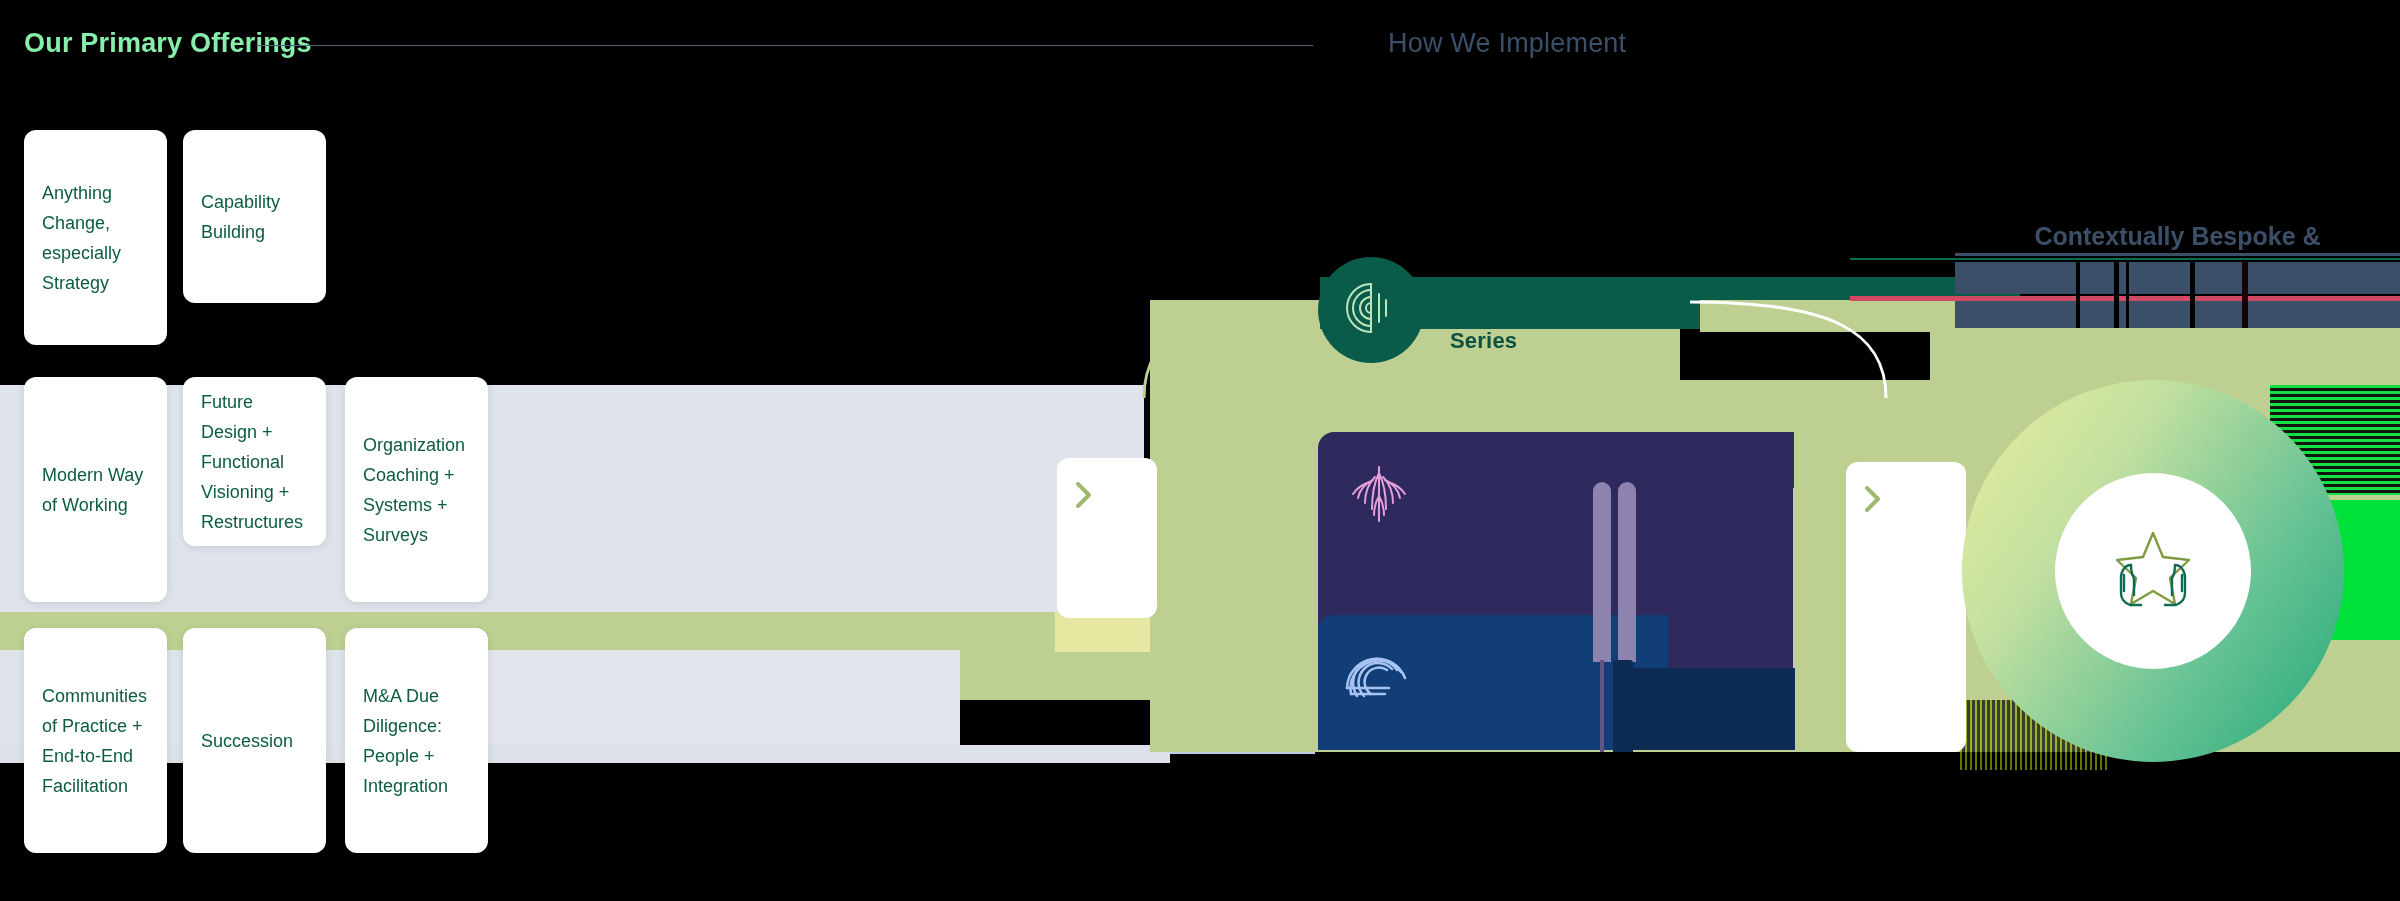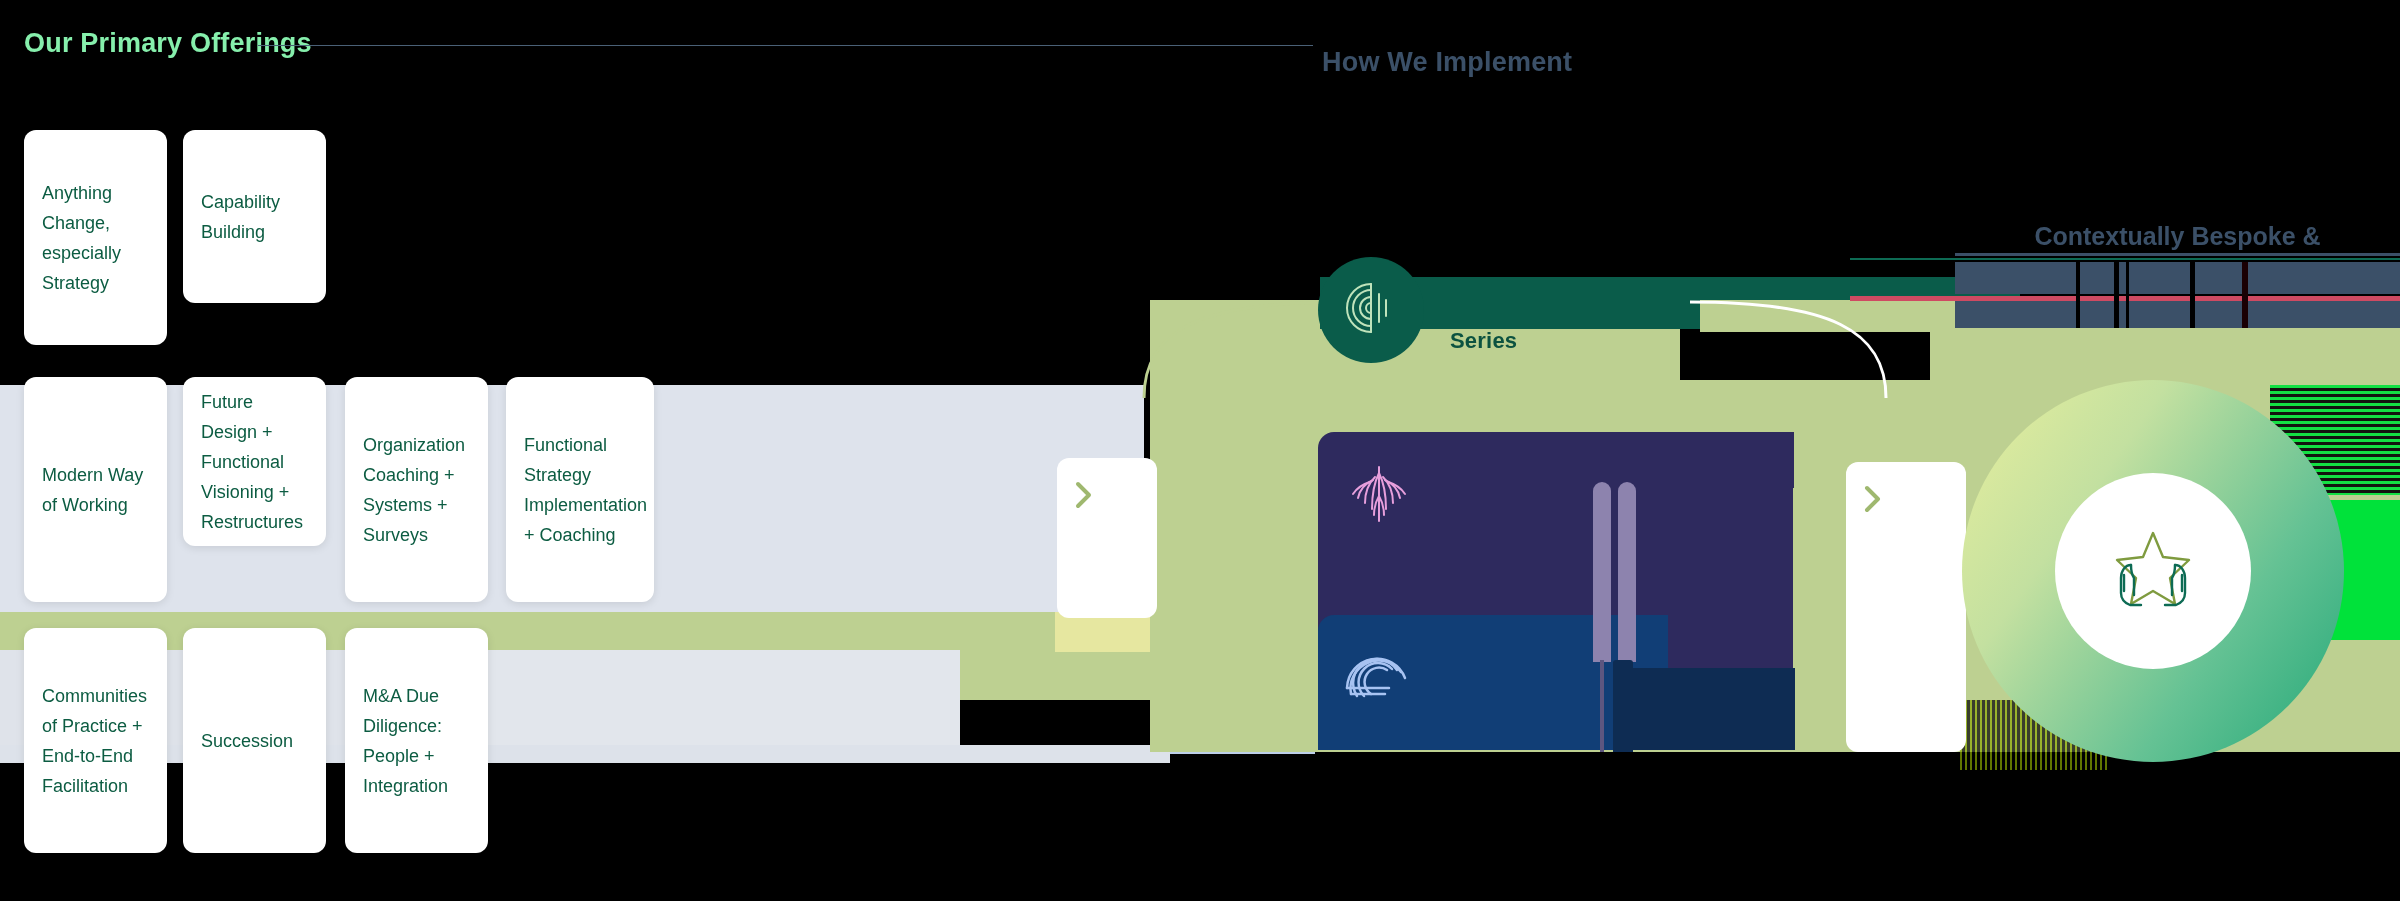--- a/index.html
+++ b/index.html
@@ -46,23 +46,23 @@
   .head-left {
     position:absolute; left:24px; top:28px;
     font-size:27px; font-weight:700; letter-spacing:.2px;
     color:#86efac; white-space:nowrap;
   }
   .head-left-rule {
     position:absolute; left:258px; top:45px; width:1055px; height:1px;
     background:#4a6076;
   }
   .head-mid {
-    position:absolute; left:1322px; top:28px;
-    font-size:27px; font-weight:700; letter-spacing:.2px;
-    color:#3b5068; white-space:nowrap;margin-top:19px;
+    position:absolute; left:1388px; top:28px;
+    font-size:27px; font-weight:400; letter-spacing:.2px;
+    color:#3b5068; white-space:nowrap;
   }
 
   
   .head-right {
     position:absolute; left:1955px; top:218px; width:445px;
     font-size:25px; font-weight:700; line-height:36px;
     color:#3b5068; text-align:center;
   }
 
   
@@ -201,23 +201,20 @@
   </div>
 
   <div class="card" style="left:24px;  top:377px; width:143px; height:225px;">
     <span>Modern Way of Working</span>
   </div>
   <div class="card" style="left:183px; top:377px; width:143px; height:169px;">
     <span>Future Design + Functional Visioning + Restructures</span>
   </div>
   <div class="card" style="left:345px; top:377px; width:143px; height:225px;">
     <span>Organization Coaching + Systems + Surveys</span>
-  </div>
-  <div class="card" style="left:506px; top:377px; width:148px; height:225px;">
-    <span>Functional Strategy Implementation + Coaching</span>
   </div>
 
   <div class="card" style="left:24px;  top:628px; width:143px; height:225px;">
     <span>Communities of Practice + End-to-End Facilitation</span>
   </div>
   <div class="card" style="left:183px; top:628px; width:143px; height:225px;">
     <span>Succession</span>
   </div>
   <div class="card" style="left:345px; top:628px; width:143px; height:225px;">
     <span>M&amp;A Due Diligence: People + Integration</span>

